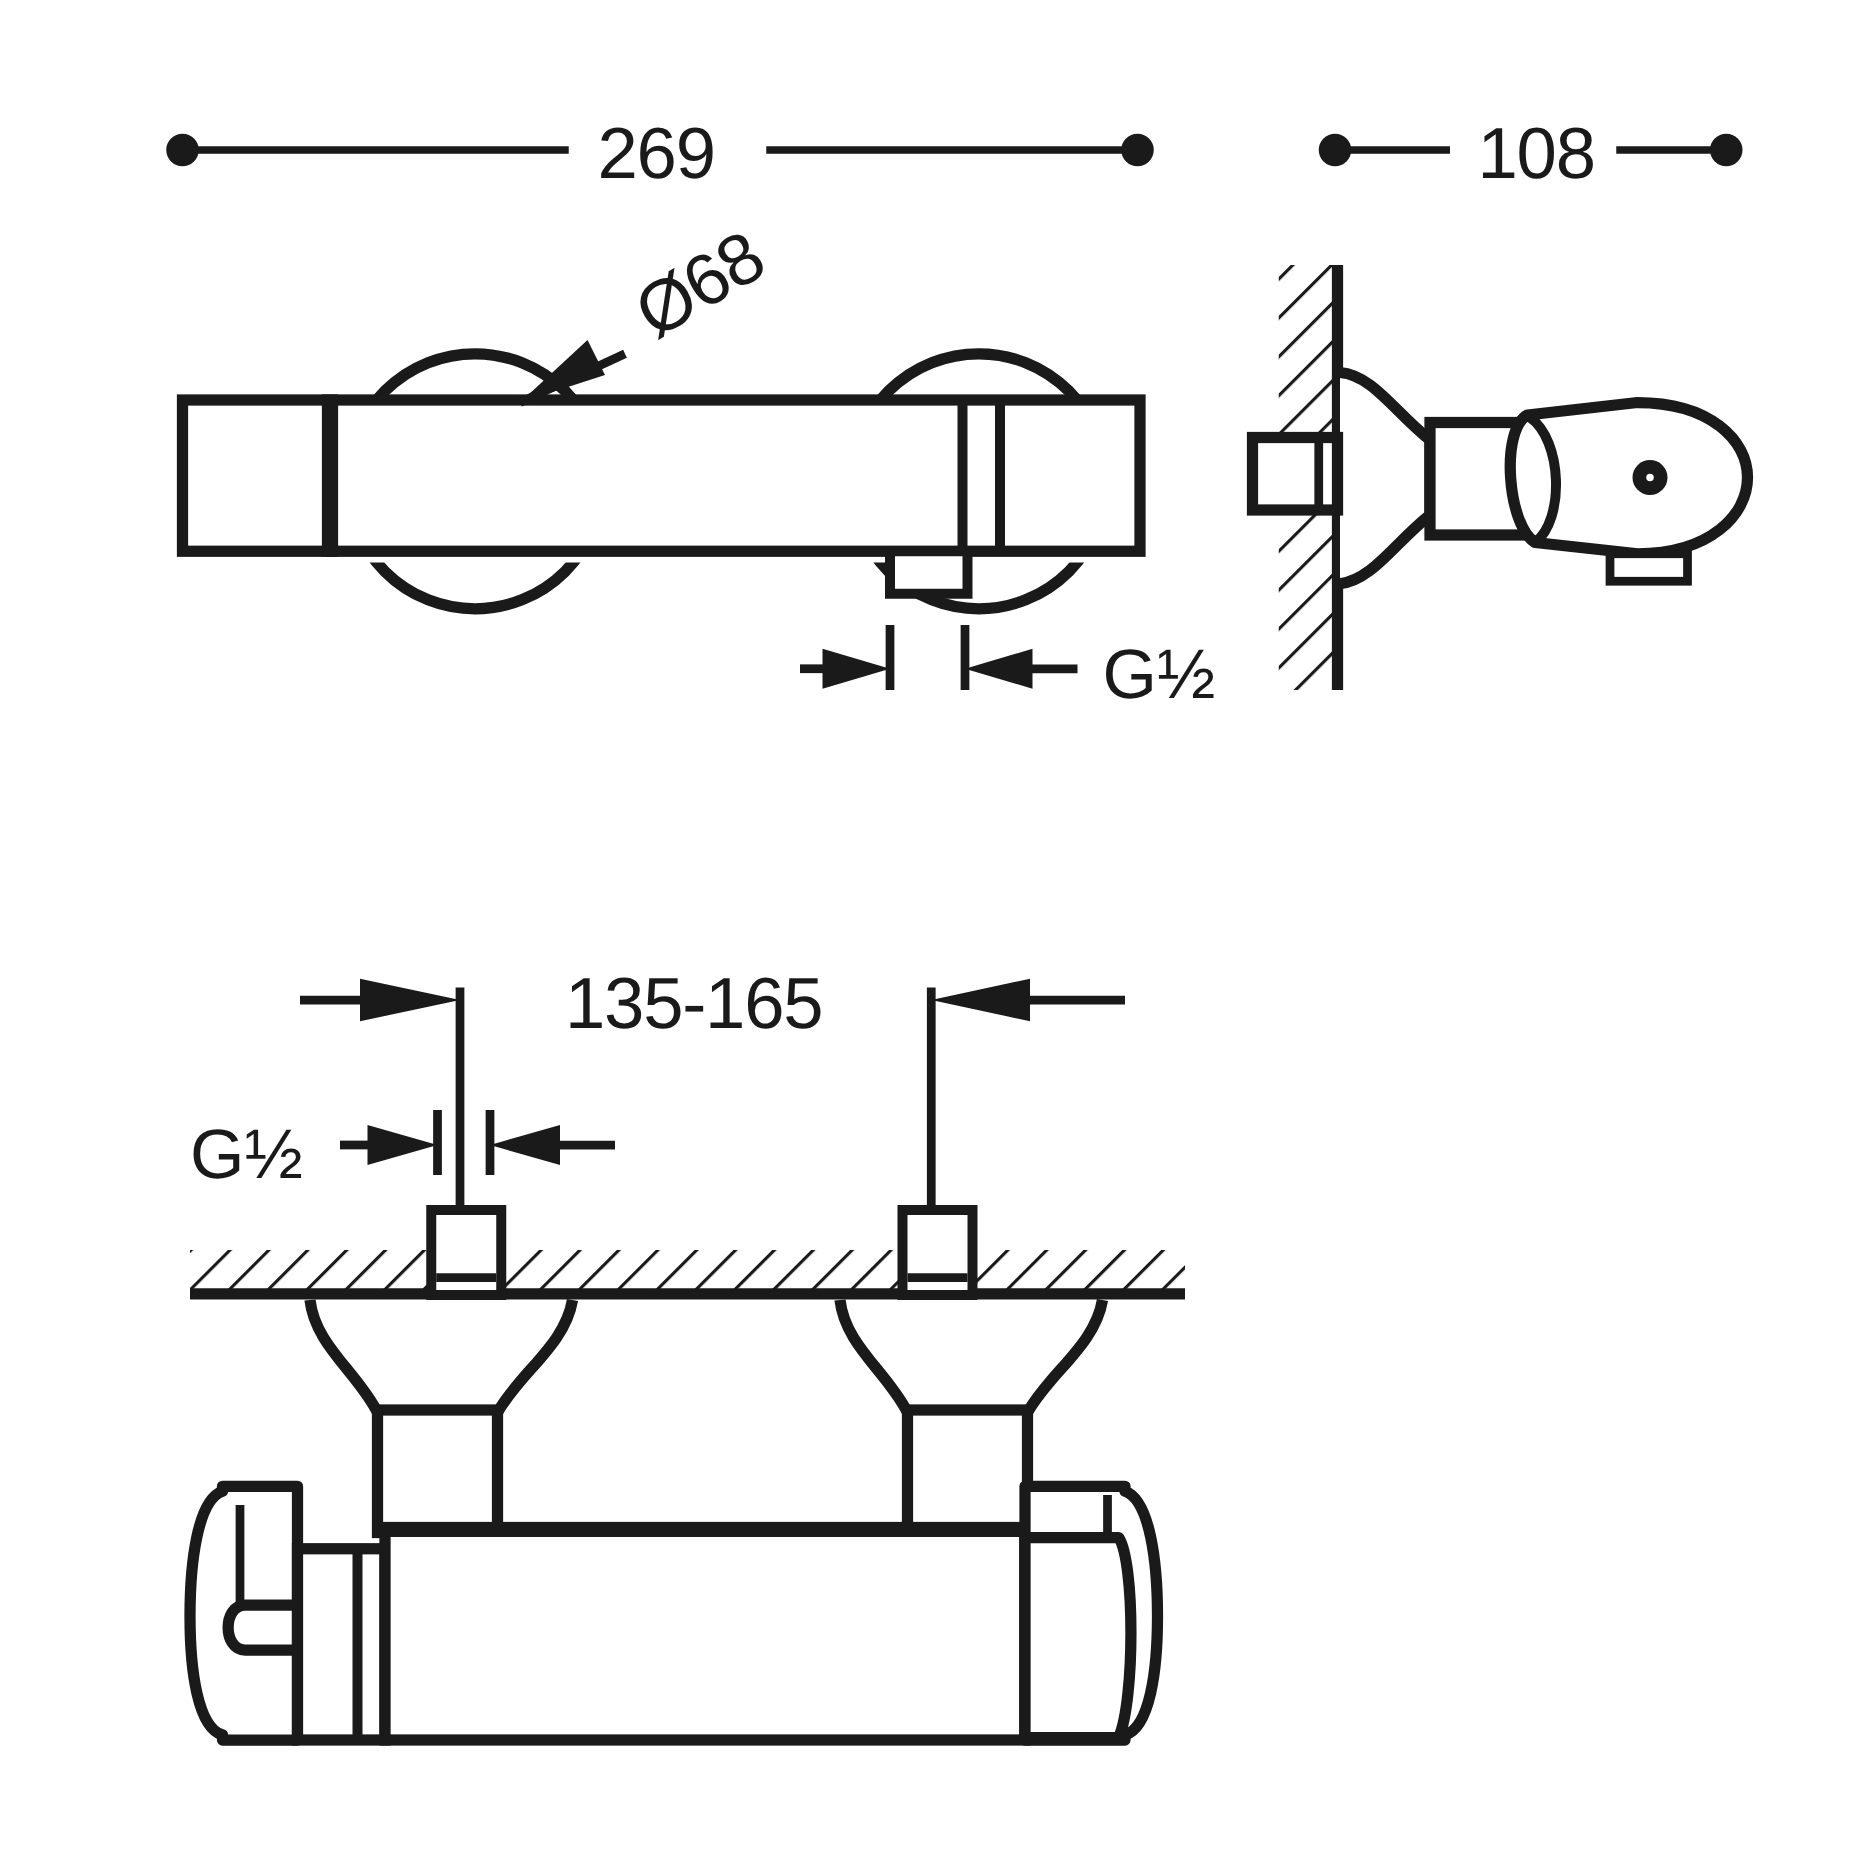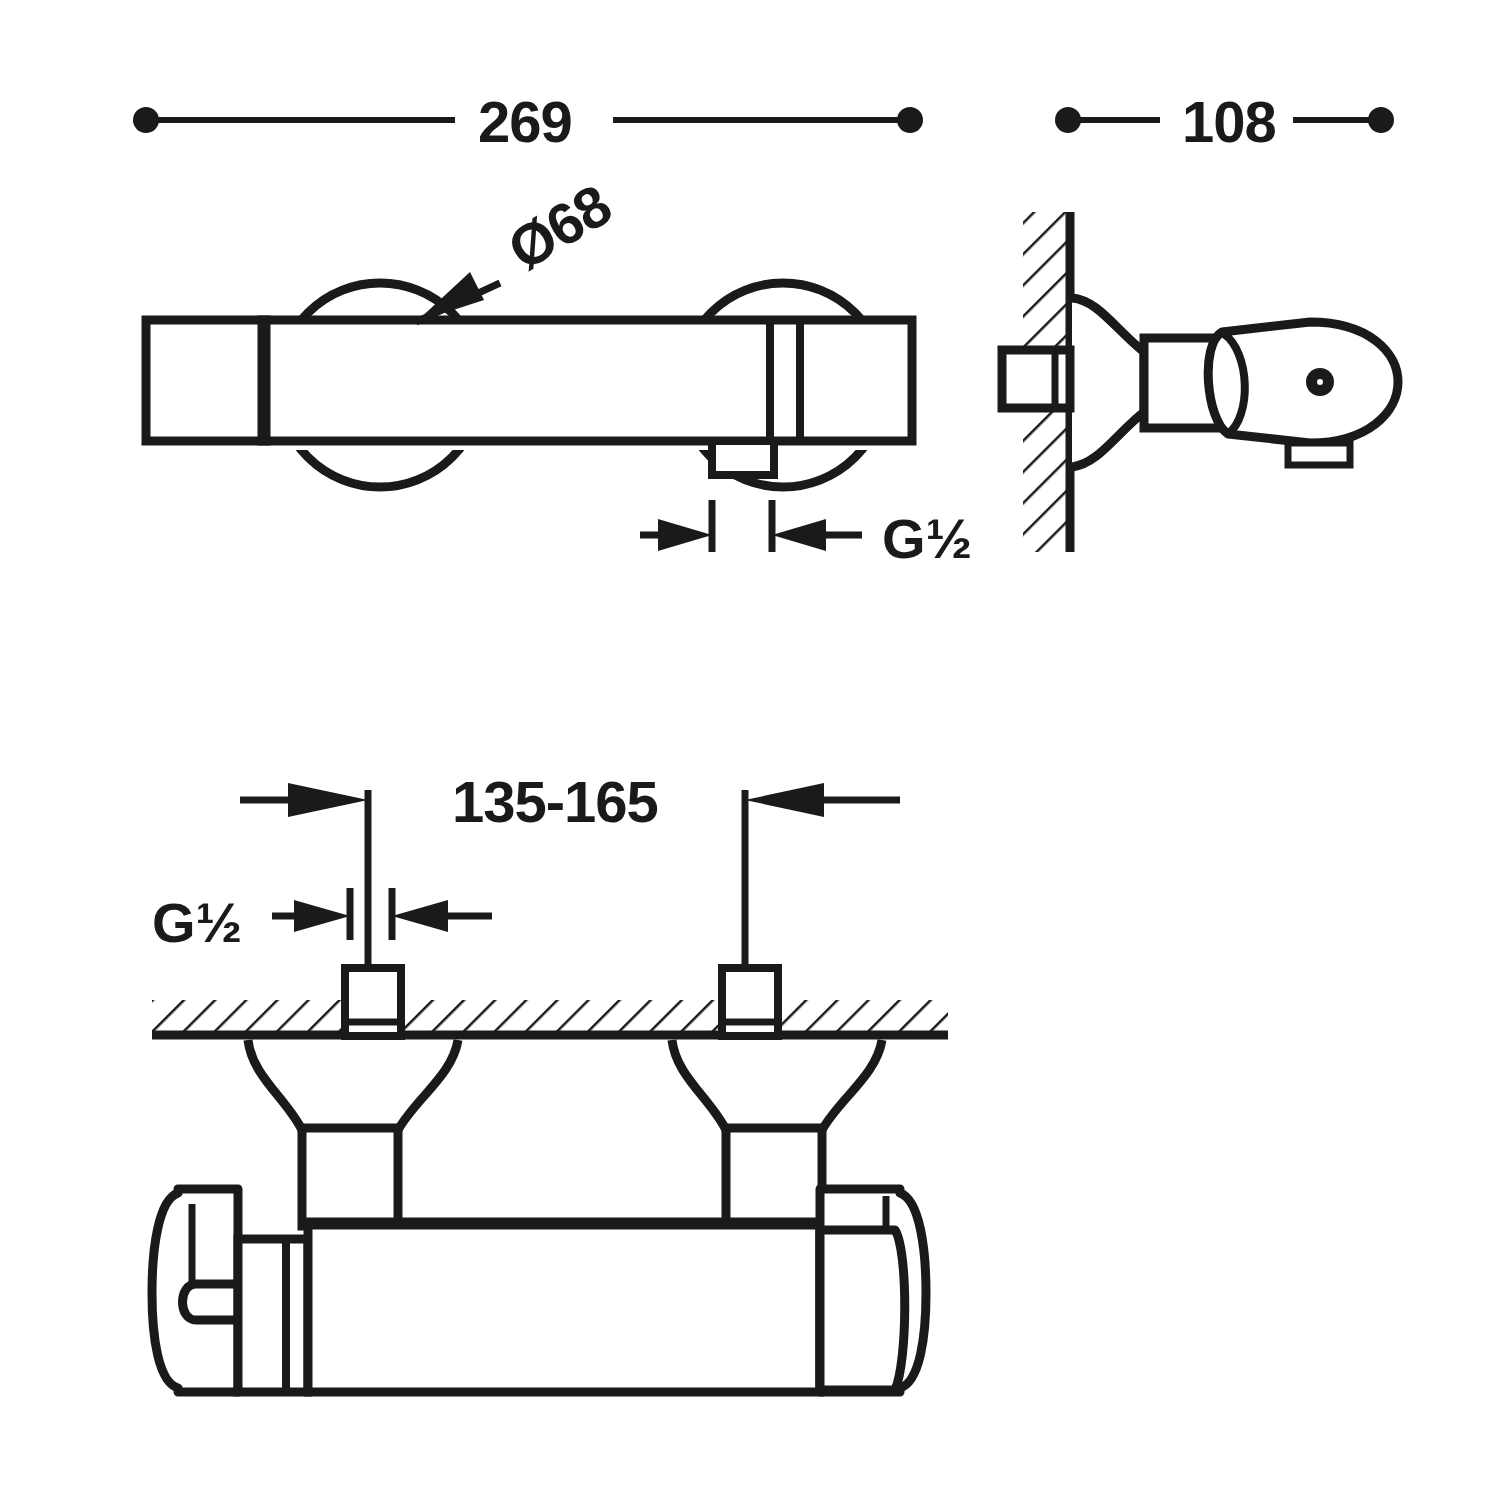--- a/index.html
+++ b/index.html
@@ -10,21 +10,20 @@
   body {
     width: 1500px;
     height: 1500px;
     font-family: "Liberation Sans", sans-serif;
     overflow: hidden;
   }
   #drawing-root {
     position: relative;
     width: 1196px;
     height: 1500px;
-    font-weight: bold;
   }
   svg.tech-drawing {
     display: block;
     width: 1500px;
     height: 1500px;
   }
   .dim-text {
     font-family: "Liberation Sans", sans-serif;
     font-size: 58px;
     fill: #1a1a1a;

